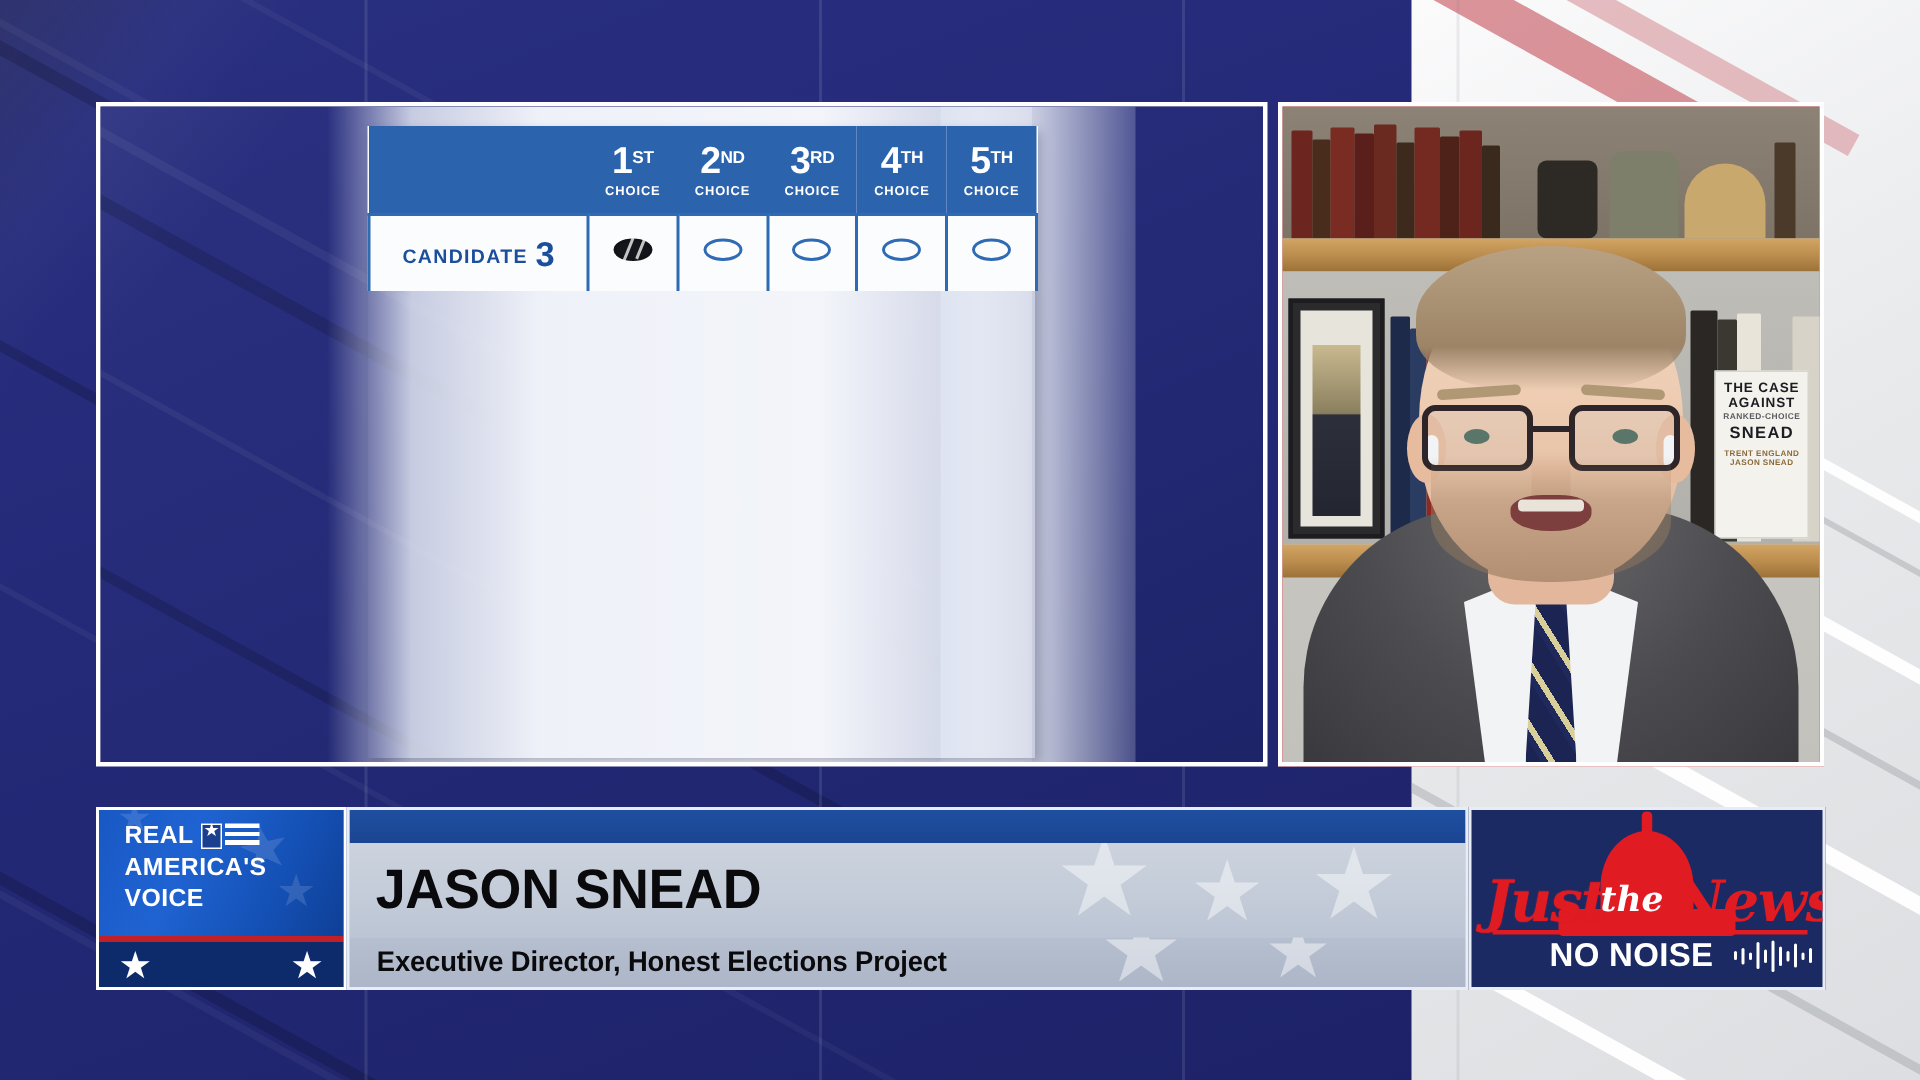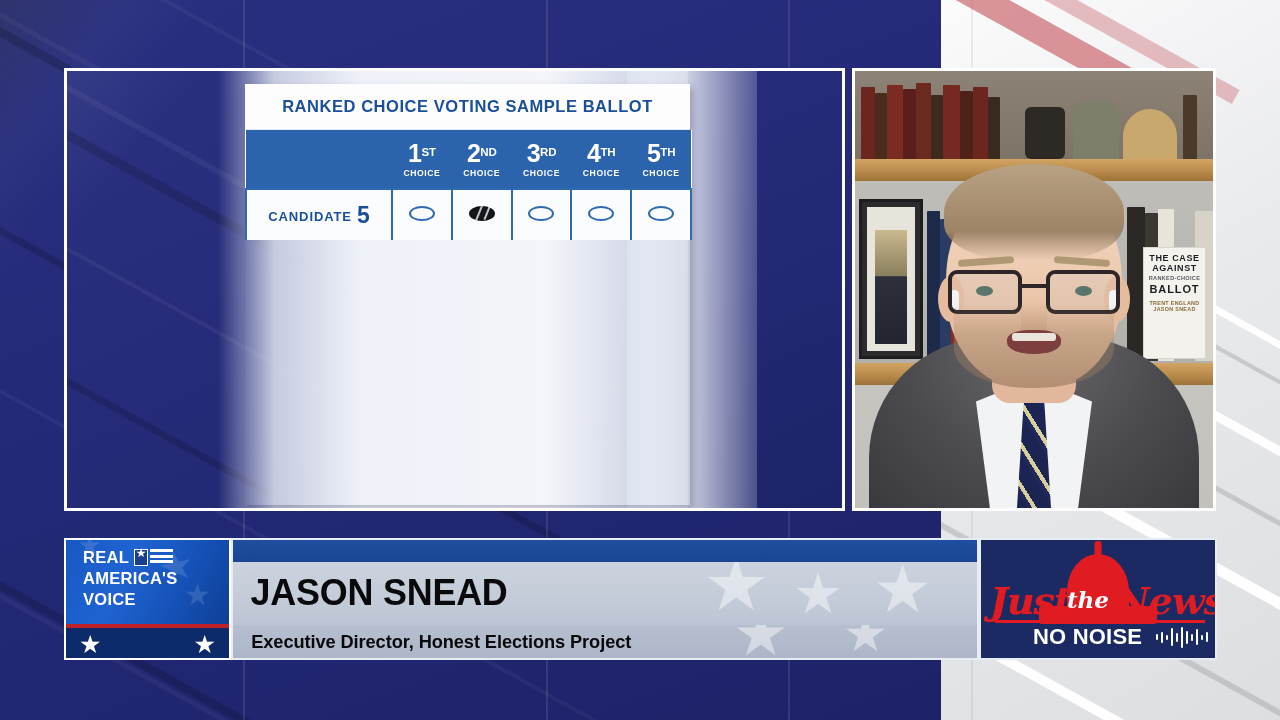--- a/index.html
+++ b/index.html
@@ -363,21 +363,20 @@
   <div class="gp-inner">
     <div class="streak" style="left:-60px; top:-20px; width:700px; height:6px;"></div>
     <div class="streak dark" style="left:-80px; top:14px; width:740px; height:9px;"></div>
     <div class="streak" style="left:-100px; top:120px; width:760px; height:4px;"></div>
     <div class="streak dark" style="left:-120px; top:240px; width:760px; height:7px;"></div>
     <div class="ballot-backdrop"></div>
     <div class="ballot-backdrop2"></div>
   </div>
 
   <div id="ballot">
-    <div class="ballot-title">RANKED CHOICE VOTING SAMPLE BALLOT</div>
     <table class="ballot-table">
       <thead>
         <tr>
           <th class="col-label"></th>
           <th class="col-choice">
             <div class="ord-wrap">
               <span class="ord-num">1</span><span class="ord-sup">ST</span>
               <span class="ord-sub">CHOICE</span>
             </div>
           </th>
@@ -402,23 +401,23 @@
           <th class="col-choice">
             <div class="ord-wrap">
               <span class="ord-num">5</span><span class="ord-sup">TH</span>
               <span class="ord-sub">CHOICE</span>
             </div>
           </th>
         </tr>
       </thead>
       <tbody id="ballot-body">
           <tr>
-            <td class="cand-label"><span class="cand-word">CANDIDATE</span><span class="cand-num">5</span></td>
+            <td class="cand-label"><span class="cand-word">CANDIDATE</span><span class="cand-num">3</span></td>
+            <td><span class="bubble filled"></span></td>
             <td><span class="bubble"></span></td>
-            <td><span class="bubble filled"></span></td>
             <td><span class="bubble"></span></td>
             <td><span class="bubble"></span></td>
             <td><span class="bubble"></span></td>
           </tr>
         </tbody>
     </table>
   </div>
 </div>
 
 <div id="video-panel">
@@ -456,21 +455,21 @@
     <div class="book" style="position:absolute; left:122px;top:146px; width:15px; height:144px; background:#203a5e;"></div>
     <div class="book" style="position:absolute; left:272px;top:136px; width:18px; height:154px; background:#2a2724;"></div>
     <div class="book" style="position:absolute; left:290px;top:142px; width:13px; height:148px; background:#3b3731;"></div>
     <div class="book" style="position:absolute; left:303px;top:138px; width:16px; height:152px; background:#e8e4da;"></div>
     <div class="book" style="position:absolute; left:340px;top:140px; width:20px; height:150px; background:#d8d3c8;"></div>
 
     <div class="book-cover" id="case-against-book" style="left:288px; top:176px; width:63px; height:112px; padding:5px 3px;">
       <span class="bc-l" style="font-size:9px; letter-spacing:0.6px; color:#1b1d22;">THE CASE</span>
       <span class="bc-l" style="font-size:9px; letter-spacing:0.6px; color:#1b1d22;">AGAINST</span>
       <span class="bc-l" style="font-size:5.6px; letter-spacing:0.3px; color:#5a5c63; margin-top:2px;">RANKED-CHOICE</span>
-      <span class="bc-l" style="font-size:11px; letter-spacing:0.9px; color:#1b1d22; margin-top:2px;">BALLOT</span>
+      <span class="bc-l" style="font-size:11px; letter-spacing:0.9px; color:#1b1d22; margin-top:2px;">SNEAD</span>
       <span class="bc-l" style="font-size:5.4px; letter-spacing:0.3px; color:#8a6a3a; margin-top:5px;">TRENT ENGLAND</span>
       <span class="bc-l" style="font-size:5.4px; letter-spacing:0.3px; color:#8a6a3a;">JASON SNEAD</span>
     </div>
 
     <div class="shelf-board s2"></div>
 
     <div class="person">
       <div class="suit"></div>
       <div class="shirt"></div>
       <div class="tie"></div>

